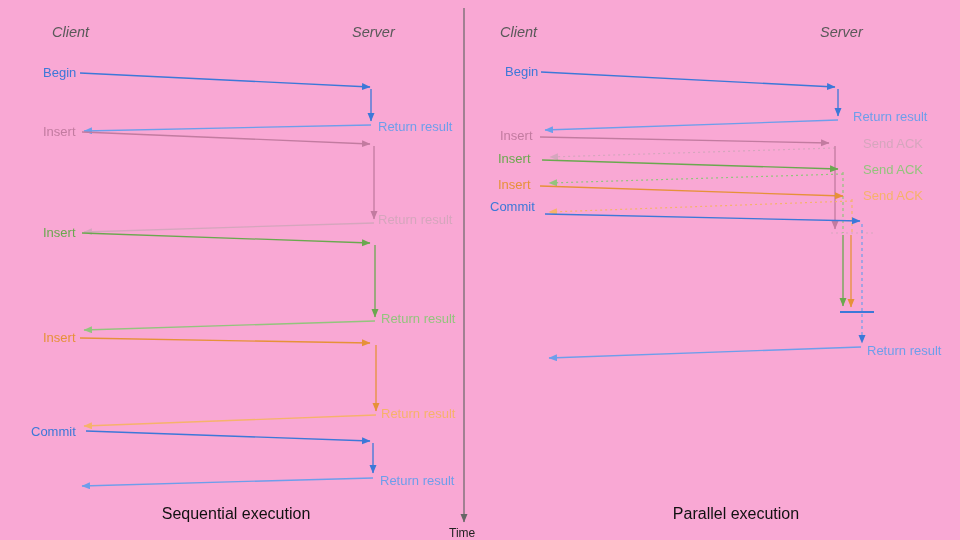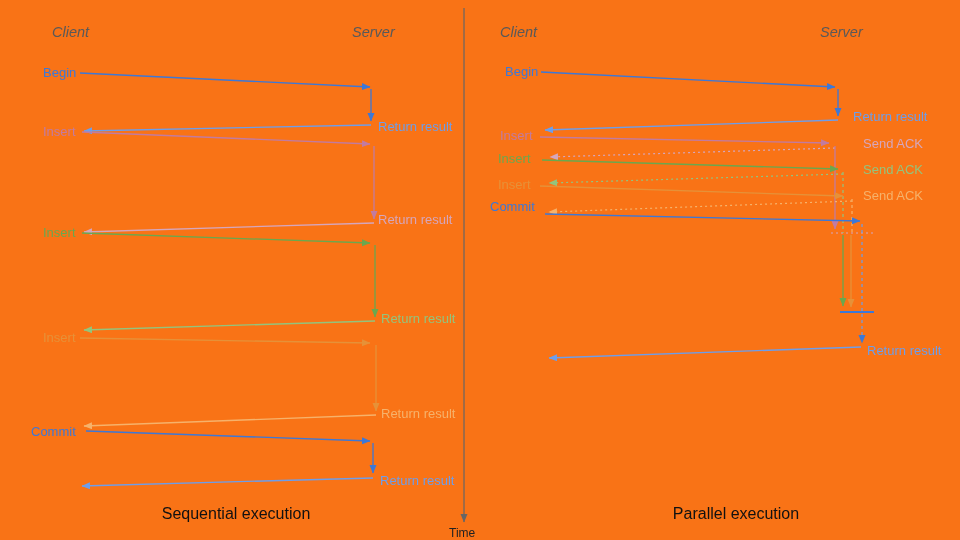--- a/index.html
+++ b/index.html
@@ -1,19 +1,19 @@
 <!DOCTYPE html>
 <html><head>
 <meta charset="utf-8">
 <style>
   html,body{margin:0;padding:0;background:#ffffff;}
   .canvas{
     position:relative;
     width:960px;height:540px;
-    background:#f97316;
+    background:#f9a8d4;
     font-family:"Liberation Sans", sans-serif;
     overflow:hidden;
   }
   svg{display:block;}
   text{font-family:"Liberation Sans", sans-serif;}
   .hdr{font-size:14.5px;font-style:italic;fill:#595959;}
   .lbl{font-size:13px;}
   .srv{font-size:13px;}
   .title{font-size:16px;fill:#111111;text-anchor:middle;}
   .time{font-size:12px;fill:#222222;}

